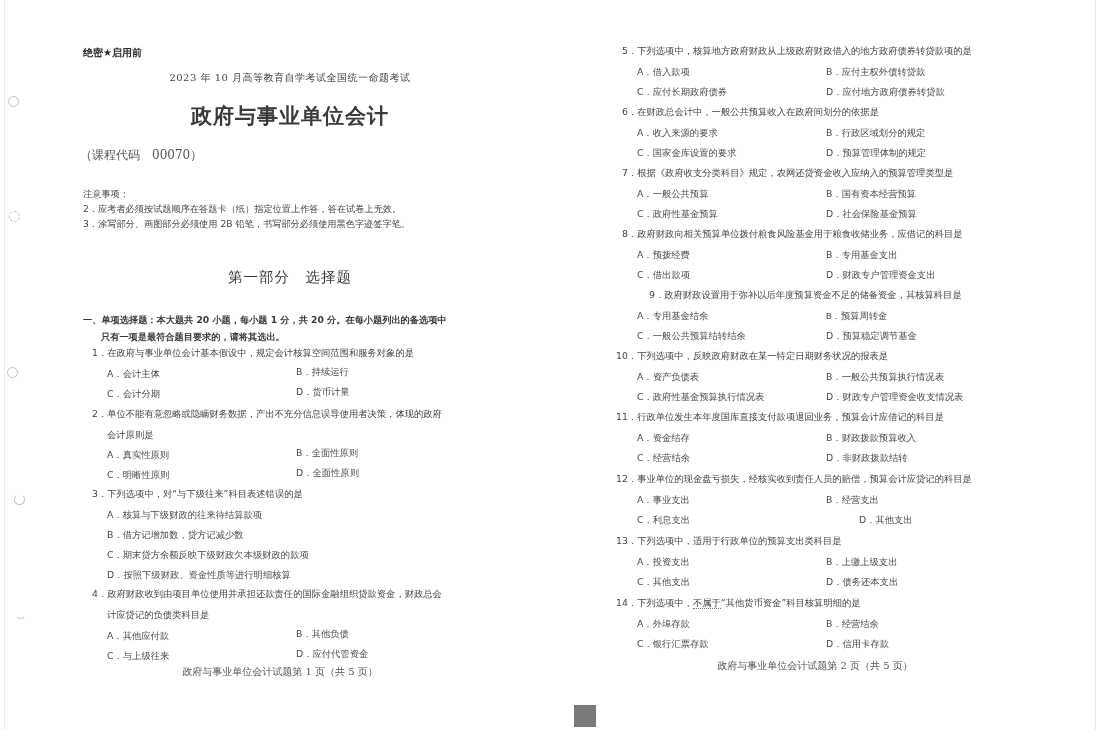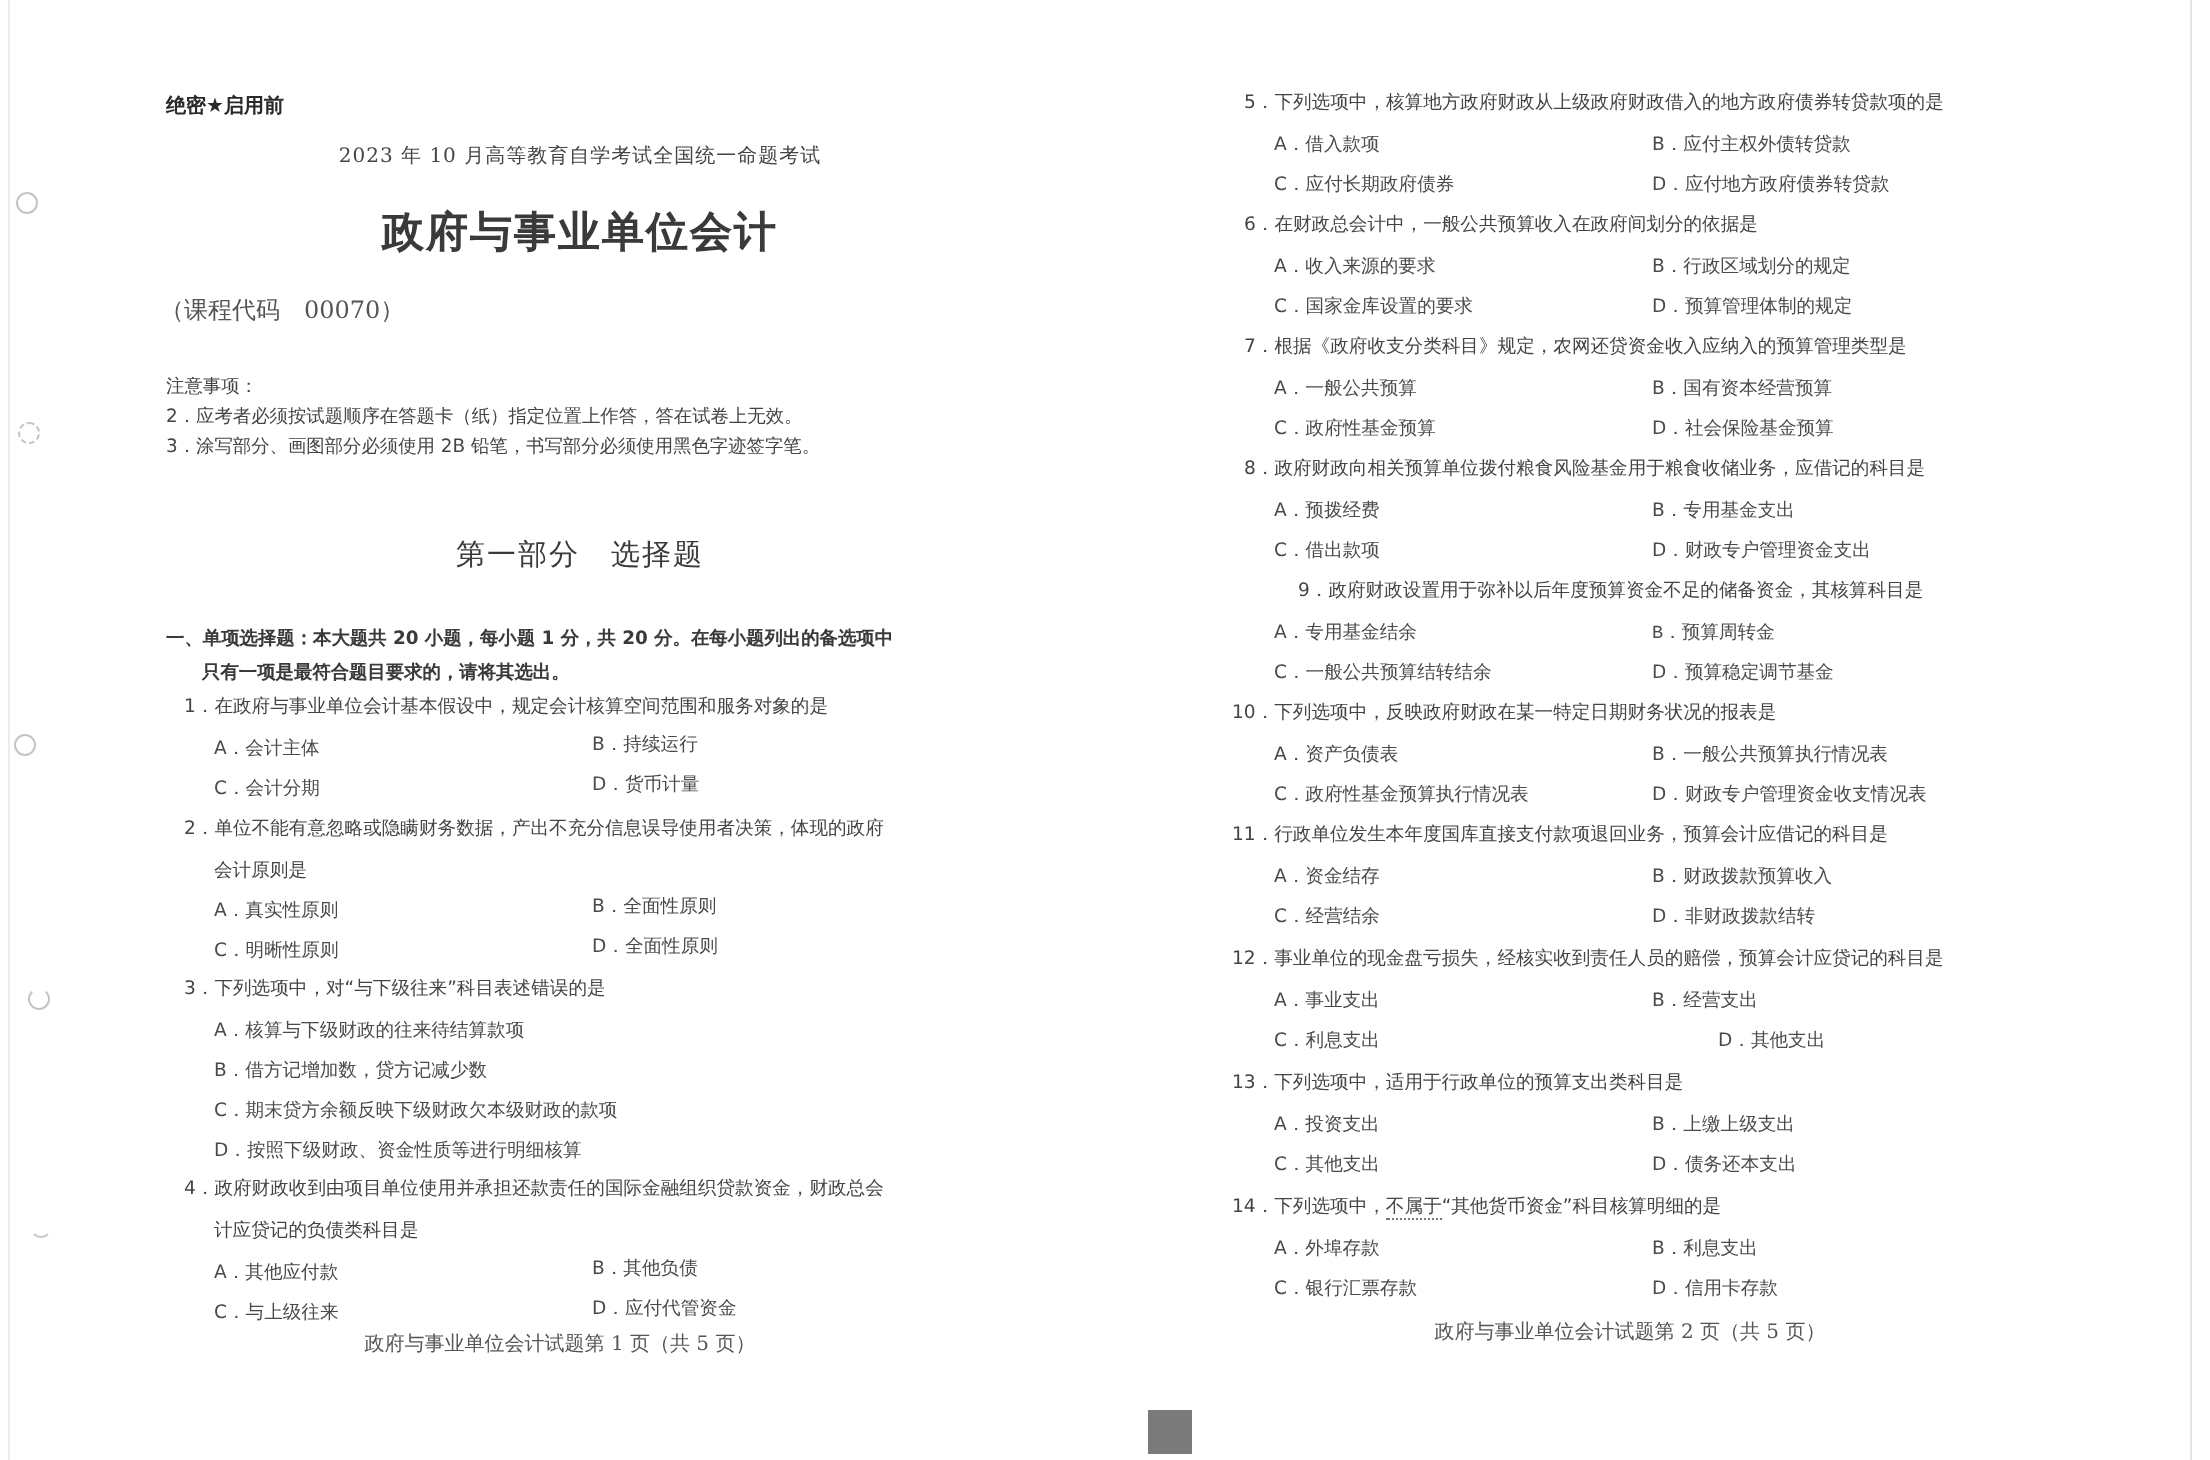--- a/index.html
+++ b/index.html
@@ -152,18 +152,18 @@
   <div class="q" style="left:1px;top:535px;">13．下列选项中，适用于行政单位的预算支出类科目是</div>
   <div class="opt" style="left:22px;top:556px;">A．投资支出</div>
   <div class="opt" style="left:211px;top:556px;">B．上缴上级支出</div>
   <div class="opt" style="left:22px;top:576px;">C．其他支出</div>
   <div class="opt" style="left:211px;top:576px;">D．债务还本支出</div>
 
   <div class="q" style="left:1px;top:597px;">
     <span>14．下列选项中，</span><span class="dotted">不属于</span><span>“其他货币资金”科目核算明细的是</span>
   </div>
   <div class="opt" style="left:22px;top:618px;">A．外埠存款</div>
-  <div class="opt" style="left:211px;top:618px;">B．利息支出</div>
+  <div class="opt" style="left:211px;top:618px;">B．经营结余</div>
   <div class="opt" style="left:22px;top:638px;">C．银行汇票存款</div>
   <div class="opt" style="left:211px;top:638px;">D．信用卡存款</div>
 
   <div class="footer" style="top:659px;left:-10px;">政府与事业单位会计试题第 2 页（共 5 页）</div>
 </div>
 
 </body></html>

